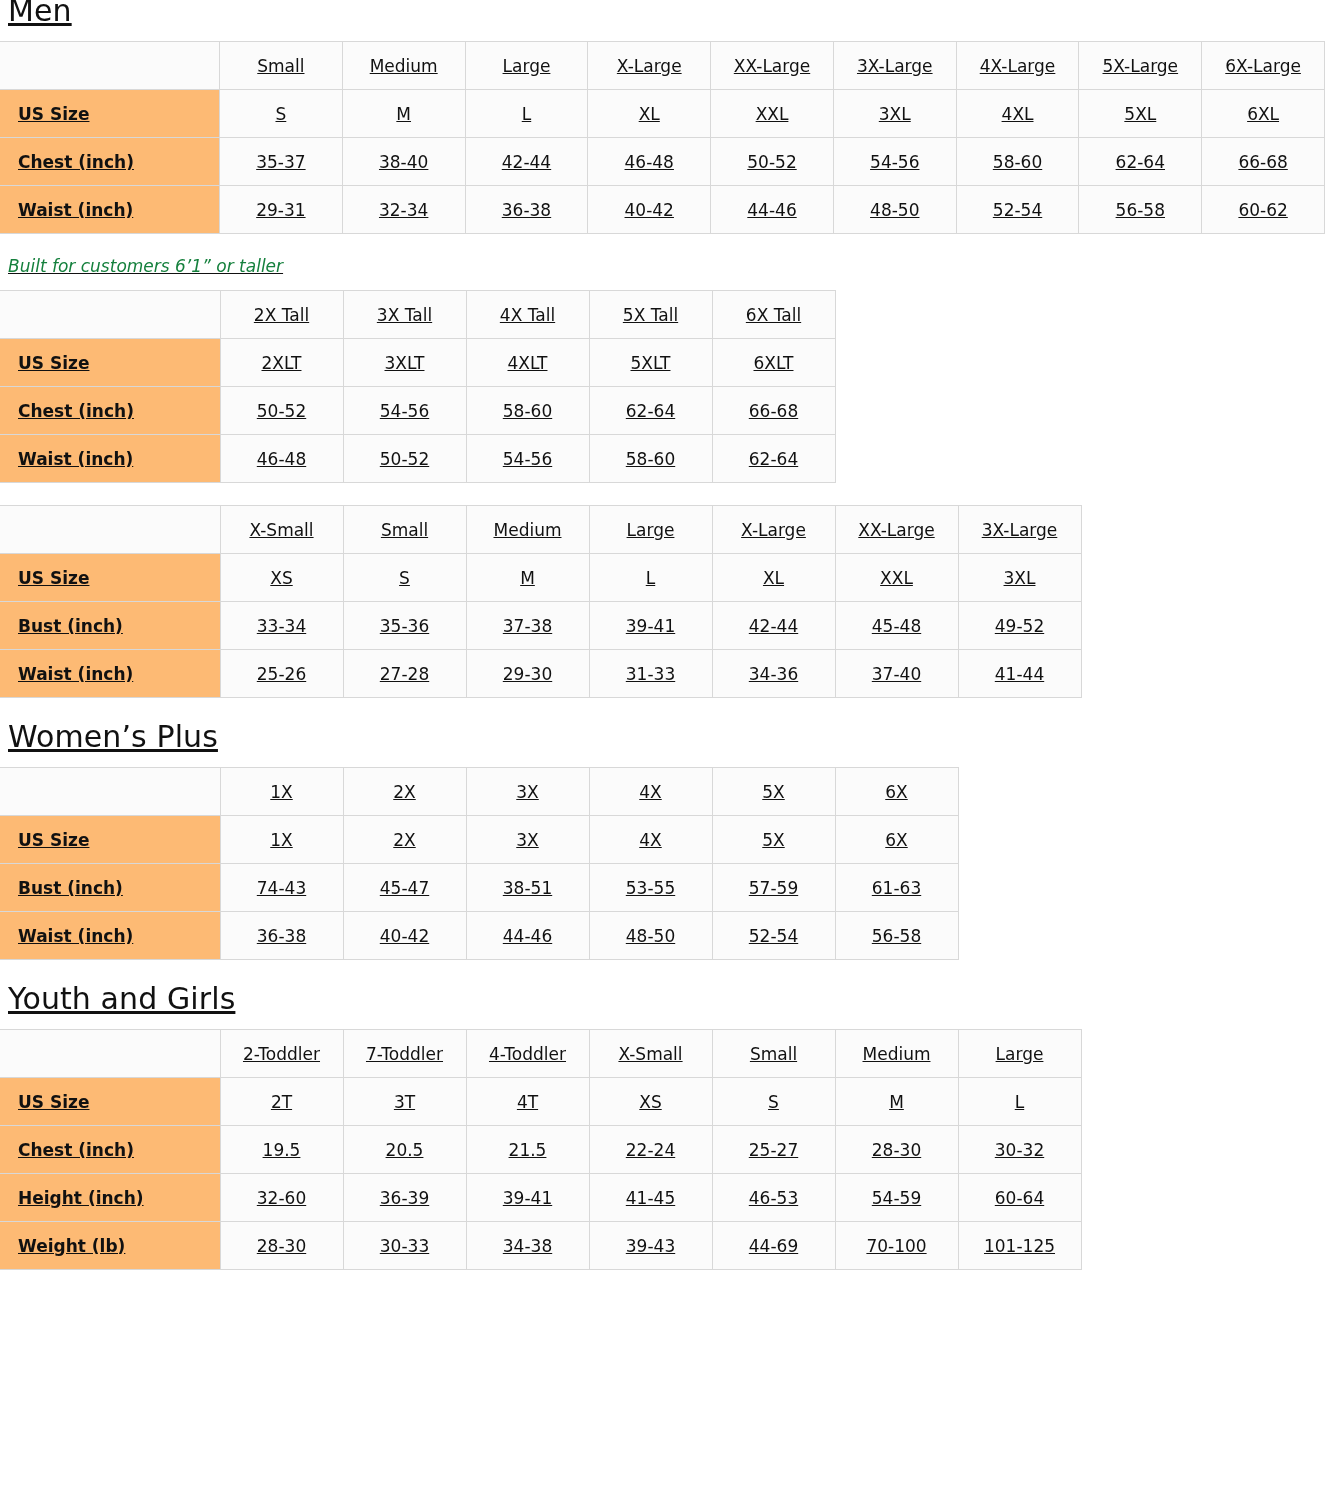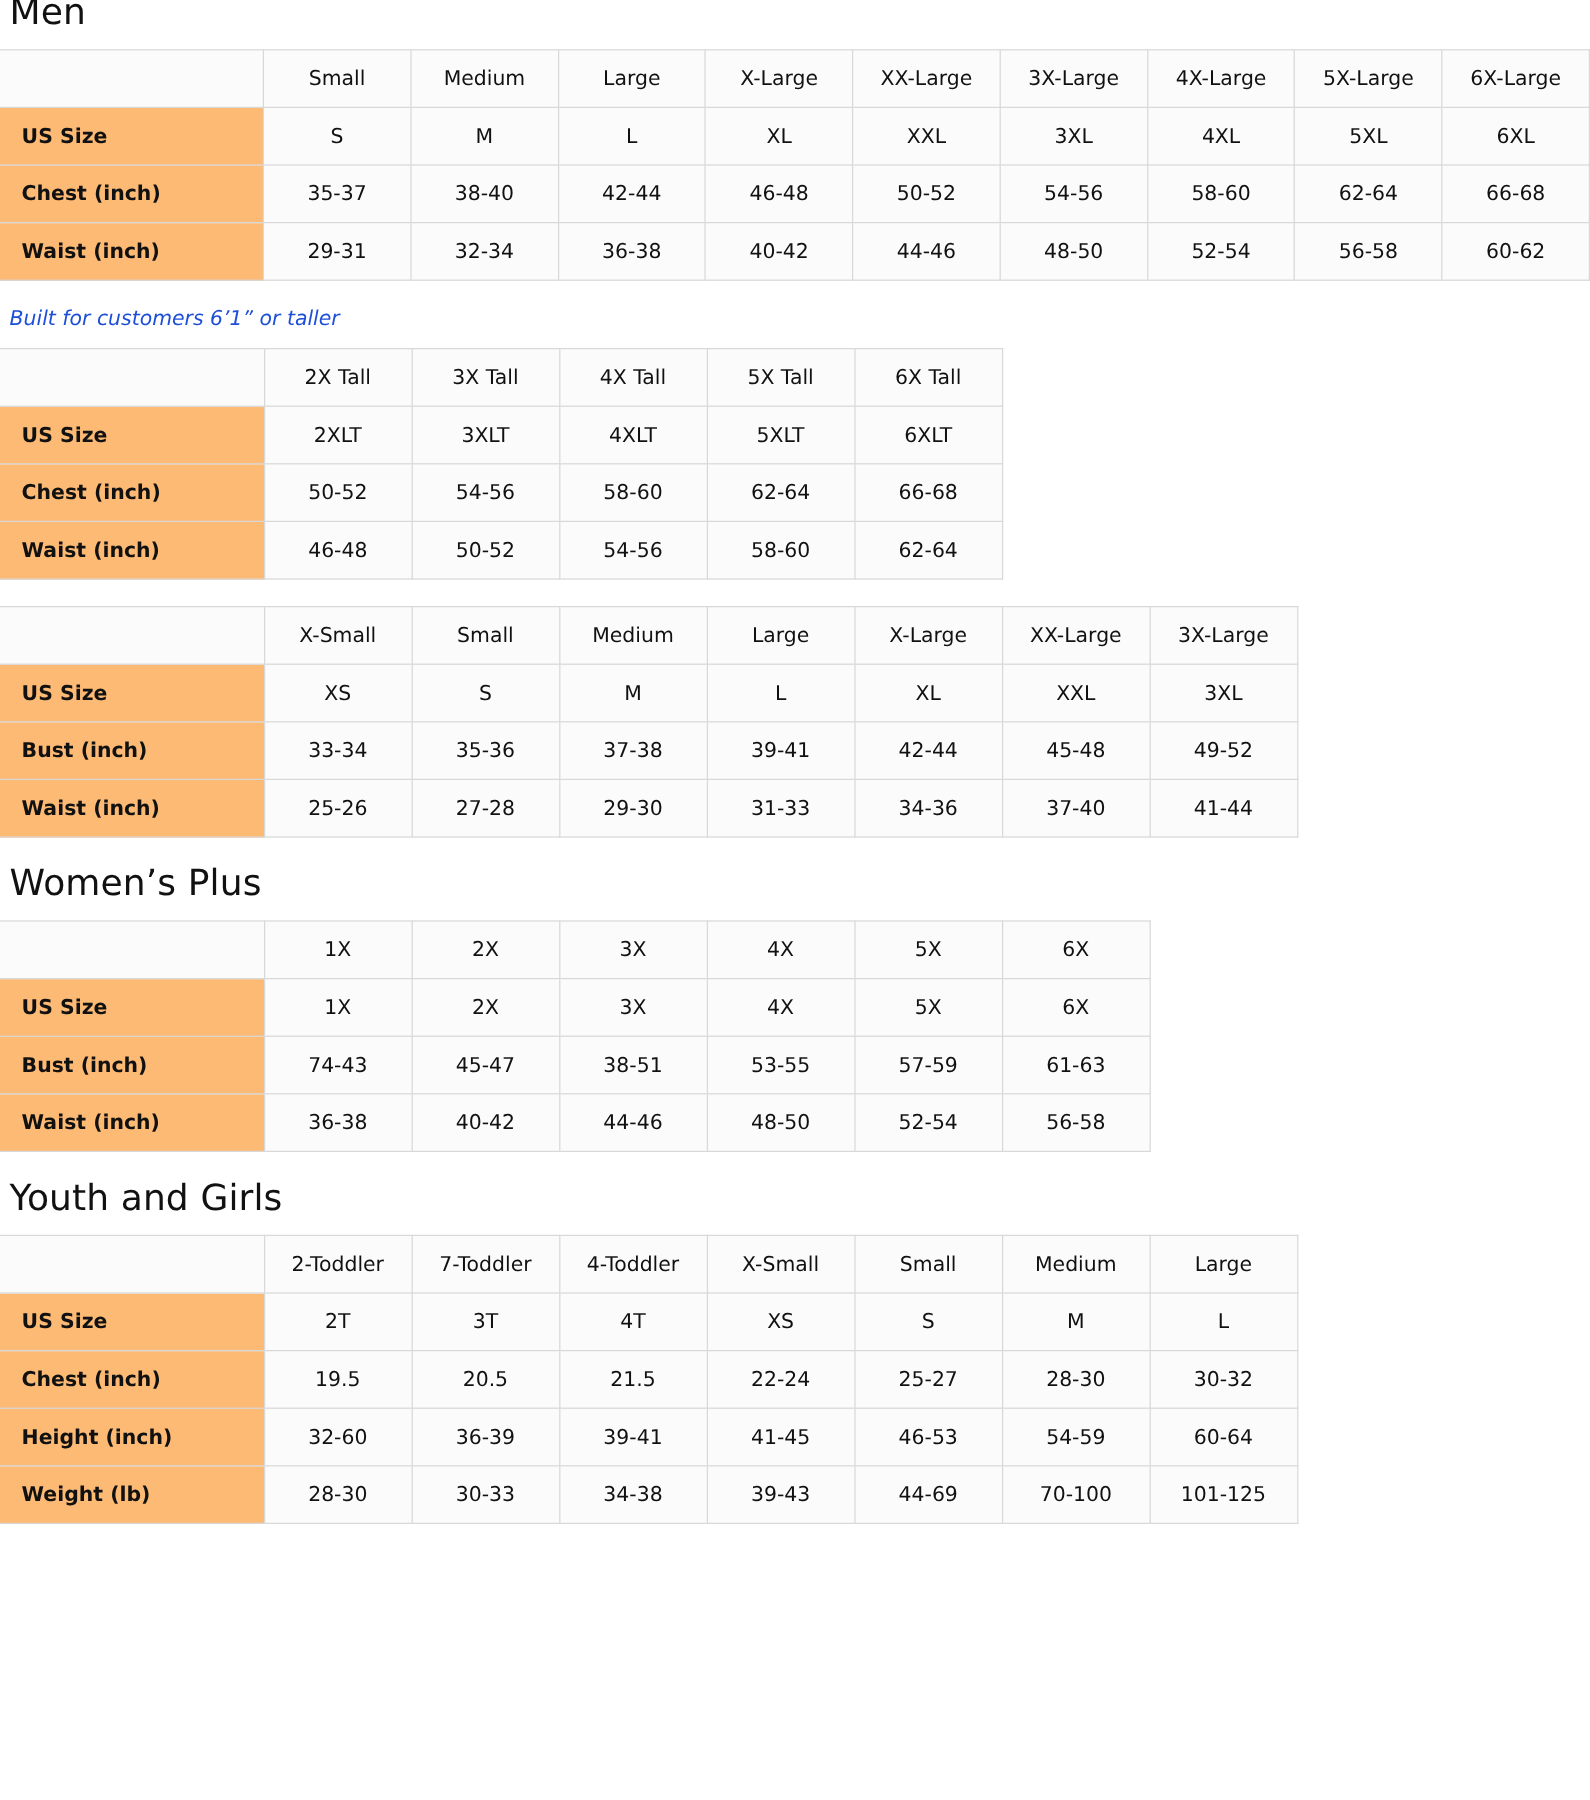--- a/index.html
+++ b/index.html
@@ -11,20 +11,21 @@
     width: 1325px;
     min-height: 1500px;
     font-family: "DejaVu Sans", sans-serif;
     color: #111111;
     -webkit-font-smoothing: antialiased;
   }
   .page {
     width: 1325px;
     padding: 0;
     box-sizing: border-box;
+    text-decoration: underline;
   }
   .section {
     margin-bottom: 22px;
   }
   .section-head {
     display: flex;
     align-items: baseline;
     gap: 14px;
     padding-left: 8px;
     margin-bottom: 14px;
@@ -32,21 +33,21 @@
   .section-title {
     font-size: 30px;
     font-weight: 400;
     color: #111111;
     letter-spacing: 0.1px;
     line-height: 1.1;
   }
   .section-note {
     font-size: 17px;
     font-style: italic;
-    color: #1d4ed8;
+    color: #15803d;
   }
   table.size-table {
     border-collapse: collapse;
     table-layout: fixed;
     border: 0;
   }
   table.size-table td, table.size-table th {
     border: 1px solid #d8d8d8;
     height: 48px;
     font-size: 17px;

